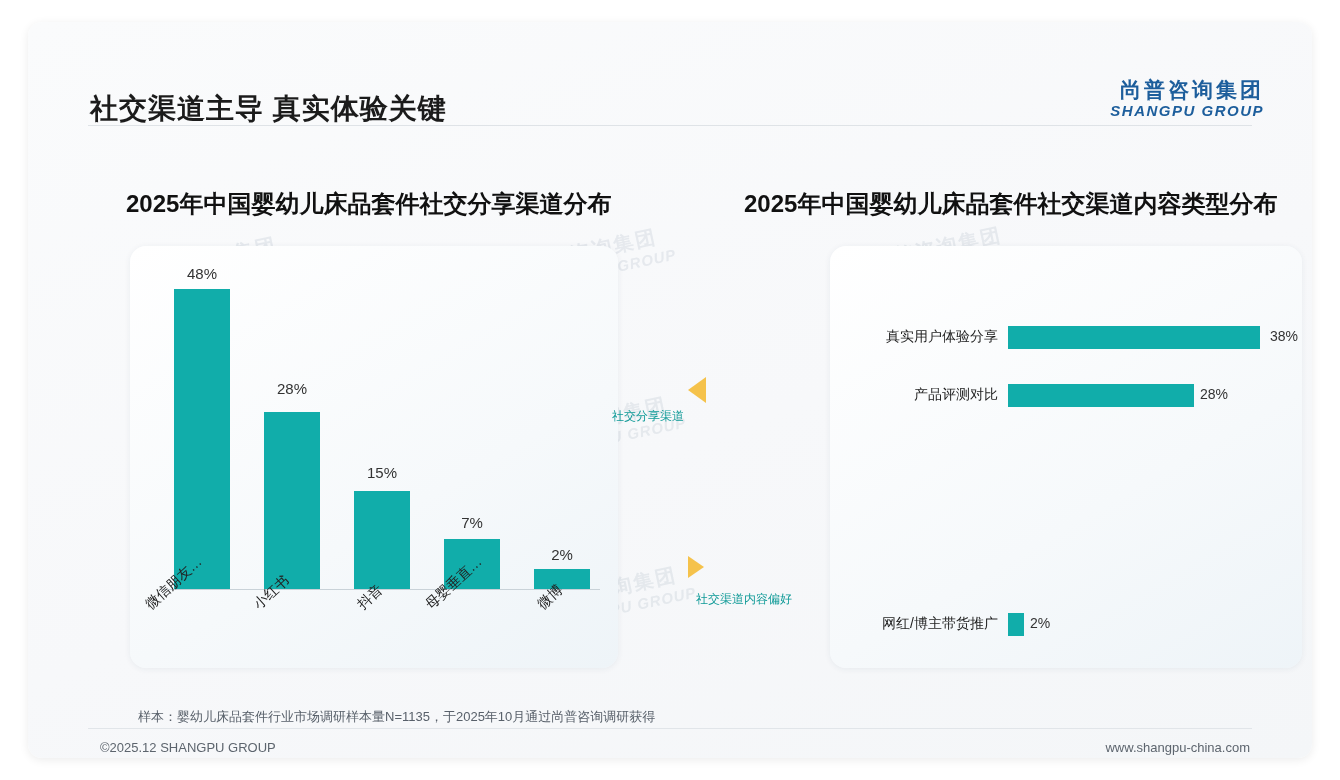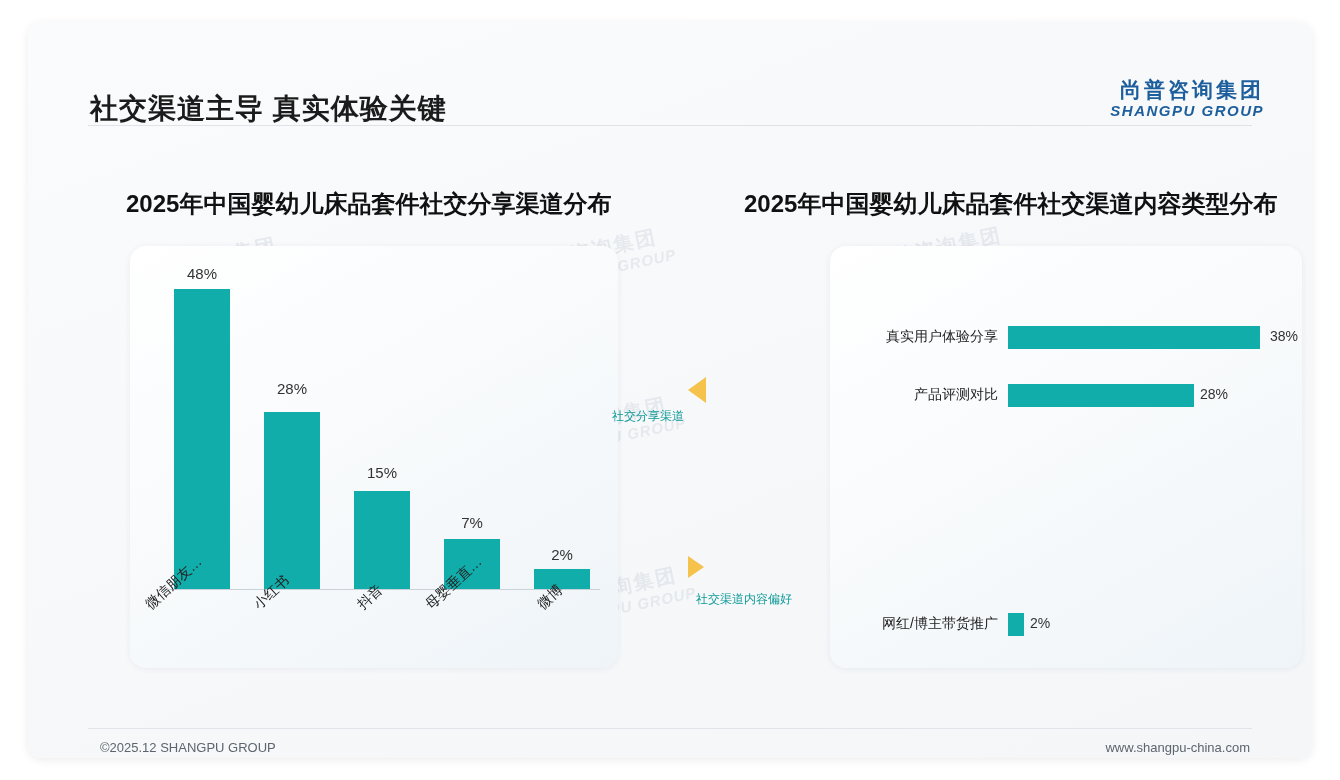--- a/index.html
+++ b/index.html
@@ -354,18 +354,19 @@
 
         <div class="bar-row" style="top:361px;">
           <div class="bar-label">网红/博主带货推广</div>
           <div class="bar-fill" style="width:16px;"></div>
           <div class="bar-value" style="left:200px;">2%</div>
         </div>
 
       </div>
     </div>
 
+    <div class="source-note">样本：婴幼儿床品套件行业市场调研样本量N=1135，于2025年10月通过尚普咨询调研获得</div>
     <div class="footer-rule"></div>
     <div class="copyright">©2025.12 SHANGPU GROUP</div>
     <div class="website">www.shangpu-china.com</div>
 
   </div>
 </div>
 
 </body></html>

